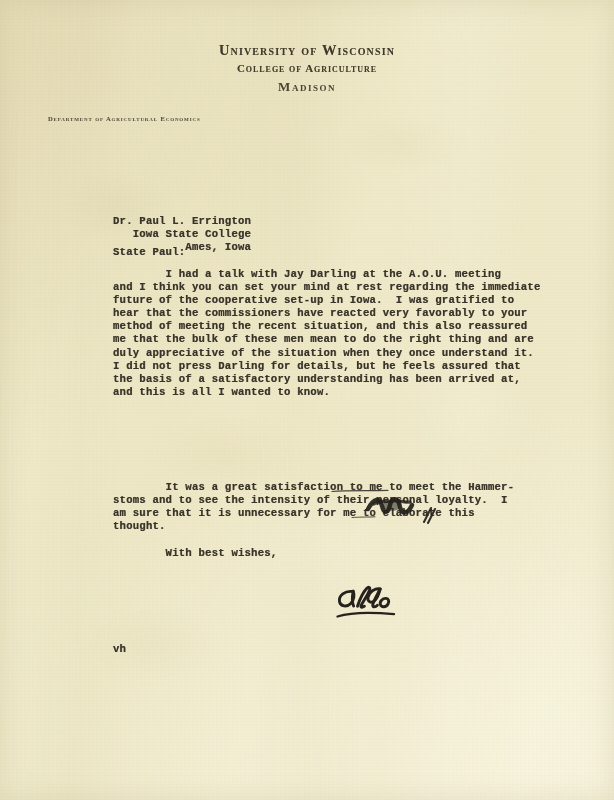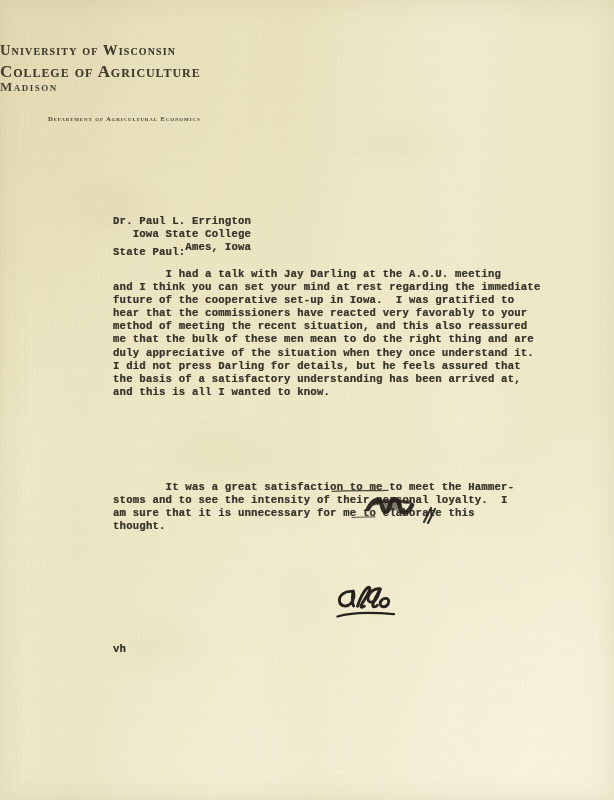--- a/index.html
+++ b/index.html
@@ -72,34 +72,35 @@
   }
   #content {
     position: absolute;
     inset: 0;
   }
 
   
   .lh {
     position: absolute;
     width: 100%;
+    text-align: center;
     color: #413b2c;
     font-family: "Liberation Serif", serif;
     font-weight: bold;
   }
   #lh-university {
     top: 42px;
     font-size: 14.5px;
     letter-spacing: 1.15px;
     font-variant: small-caps;
     text-shadow: 0 0 0.6px rgba(60,54,40,0.35);
   }
   #lh-college {
     top: 62px;
-    font-size: 17px;
+    font-size: 11px;
     letter-spacing: 0.95px;
     font-variant: small-caps;
     text-shadow: 0 0 0.5px rgba(60,54,40,0.3);
   }
   #lh-city {
     top: 79px;
     font-size: 13px;
     letter-spacing: 1.5px;
     font-variant: small-caps;
     color: #4a4334;
@@ -216,20 +217,21 @@
         <path d="M44 17 C50 13, 57 15, 64 14 C70 13, 76 16, 80 15" stroke="#24201c" stroke-width="3.2" stroke-linecap="round" opacity="0.8"></path>
         <ellipse cx="62" cy="18.5" rx="9" ry="5.2" fill="#24201c" opacity="0.55"></ellipse>
 
         <path d="M22 30.5 C30 29.6, 38 30.3, 45 29.8" stroke="#2b2723" stroke-width="1.1" stroke-linecap="round" opacity="0.8"></path>
 
         <path d="M94 35 L101 21" stroke="#24201c" stroke-width="2.1" stroke-linecap="round" opacity="0.92"></path>
         <path d="M98 36 L105 22" stroke="#24201c" stroke-width="2.1" stroke-linecap="round" opacity="0.92"></path>
       </svg>
     </div>
 
+    <div class="tw" id="closing-wishes">        With best wishes,</div>
 
     <div id="signature">
       <svg width="86" height="34" viewBox="0 0 86 34" fill="none" xmlns="http://www.w3.org/2000/svg">
         <g stroke="#26221d" stroke-width="2.9" stroke-linecap="round" stroke-linejoin="round" fill="none">
 
           <path d="M16.5 5.5 C9 4.5, 2.5 9.5, 3.5 15.5 C4.3 20.6, 11 21.5, 14.8 17.6
                    C18.2 14.1, 18.6 8.6, 17.2 5.2"></path>
           <path d="M17.2 5.2 C16.2 10.5, 15.8 16.0, 17.6 20.0"></path>
 
           <path d="M21.5 20.2 C23.6 14.0, 27.0 6.5, 30.6 2.6

